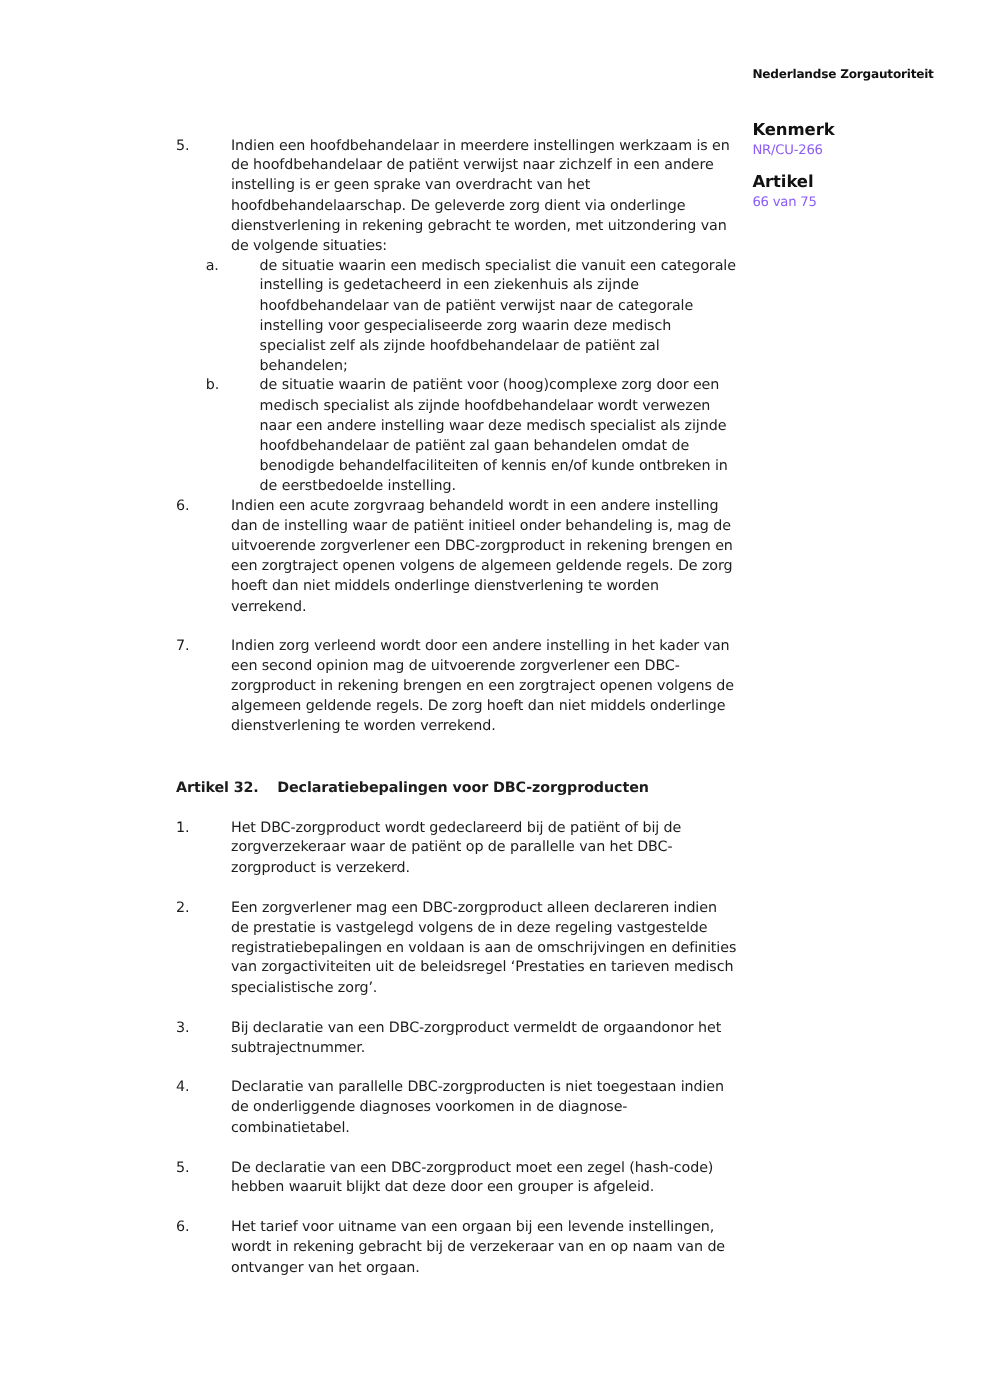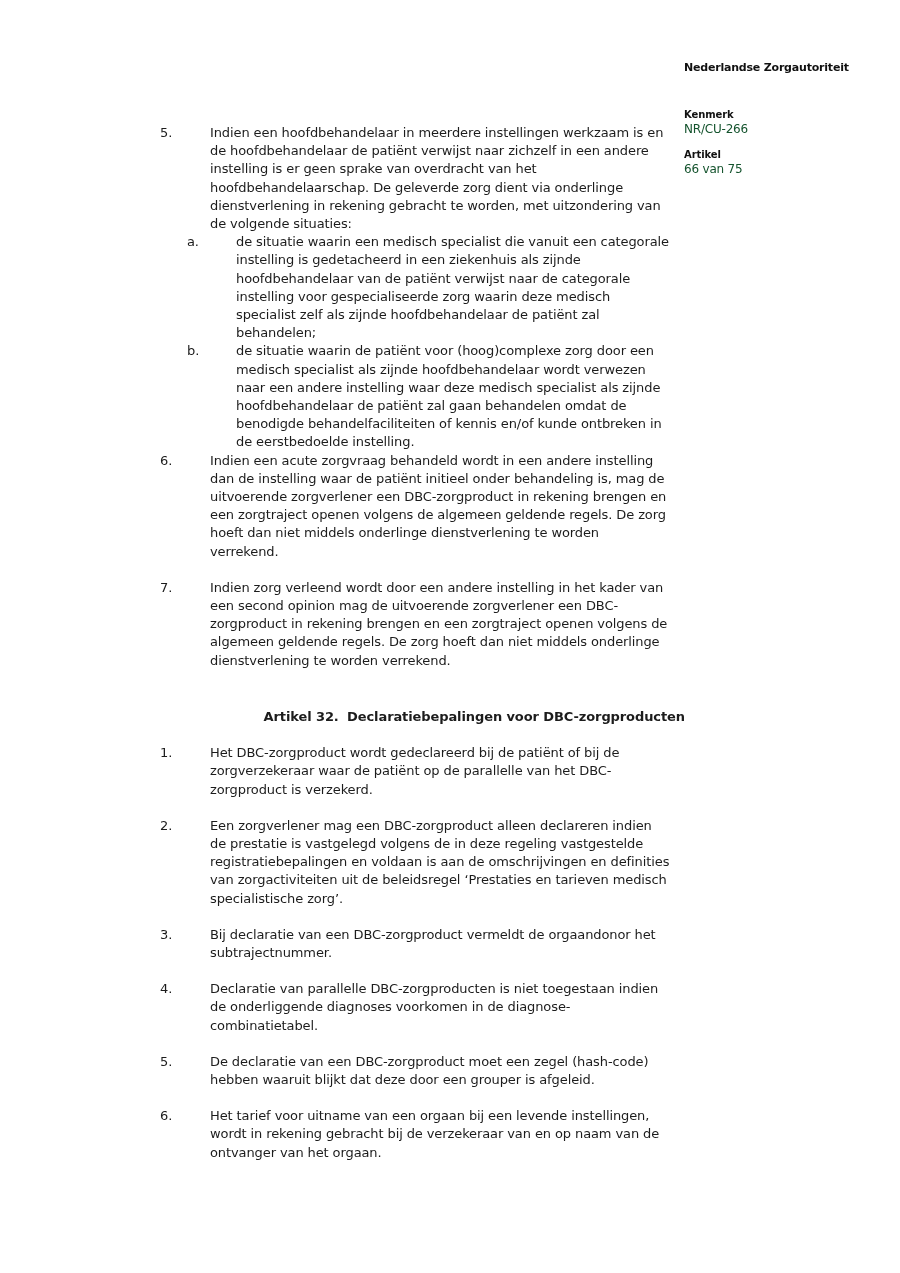--- a/index.html
+++ b/index.html
@@ -29,29 +29,29 @@
   }
 
   
   .meta {
     position: absolute;
     left: 684px;
     top: 109px;
     width: 180px;
   }
   .meta .label {
-    font-size: 10px;
+    font-size: 15px;
     font-weight: bold;
     color: #111111;
     letter-spacing: -0.1px;
     margin-bottom: 2px;
   }
   .meta .value {
     font-size: 12px;
-    color: #14532d;
+    color: #8b5cf6;
     letter-spacing: -0.2px;
     margin-bottom: 13px;
   }
 
   
   .content {
     position: absolute;
     left: 160px;
     top: 124px;
     width: 620px;
@@ -72,21 +72,20 @@
   .sublist { margin-left: 27px; }
   .sublist .num { flex: 0 0 26px; }
 
   .gap-before-7 { margin-top: 18px; }
 
   .heading {
     margin-top: 38px;
     margin-bottom: 16px;
     font-weight: bold;
     white-space: nowrap;
-    text-align: center;
   }
   .heading .hnum { display: inline-block; width: 92px; }
 
   .list2 .row { margin-top: 18px; }
 </style>
 </head>
 <body>
 
 <div class="page">
 

